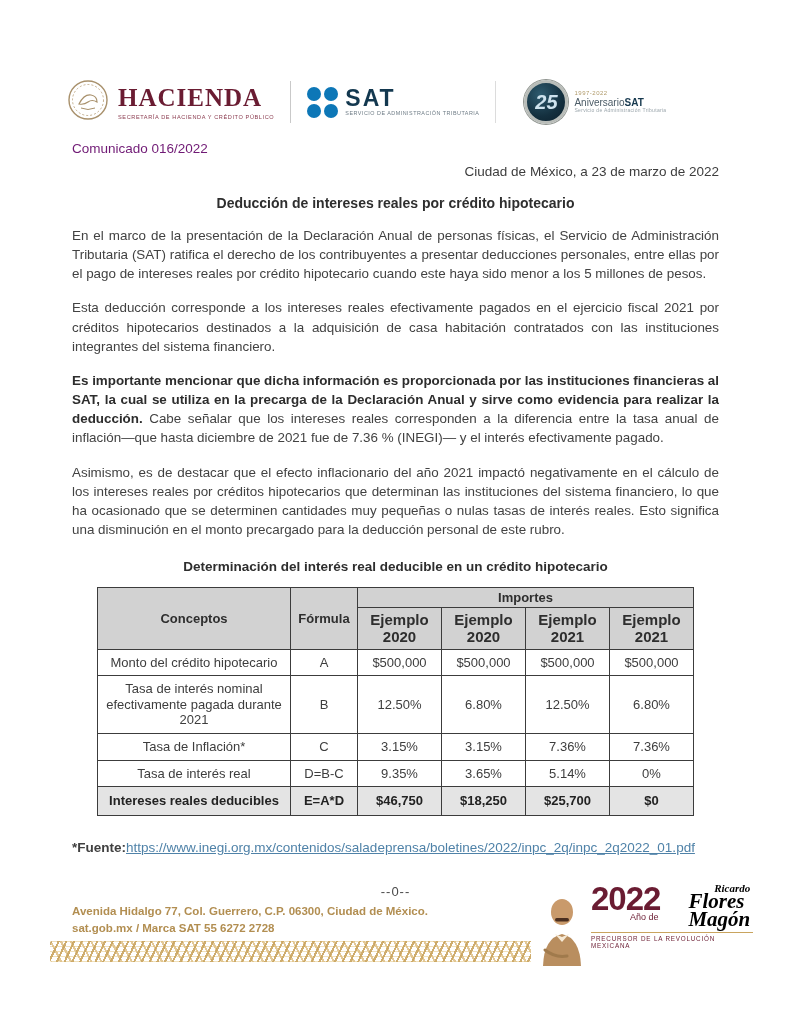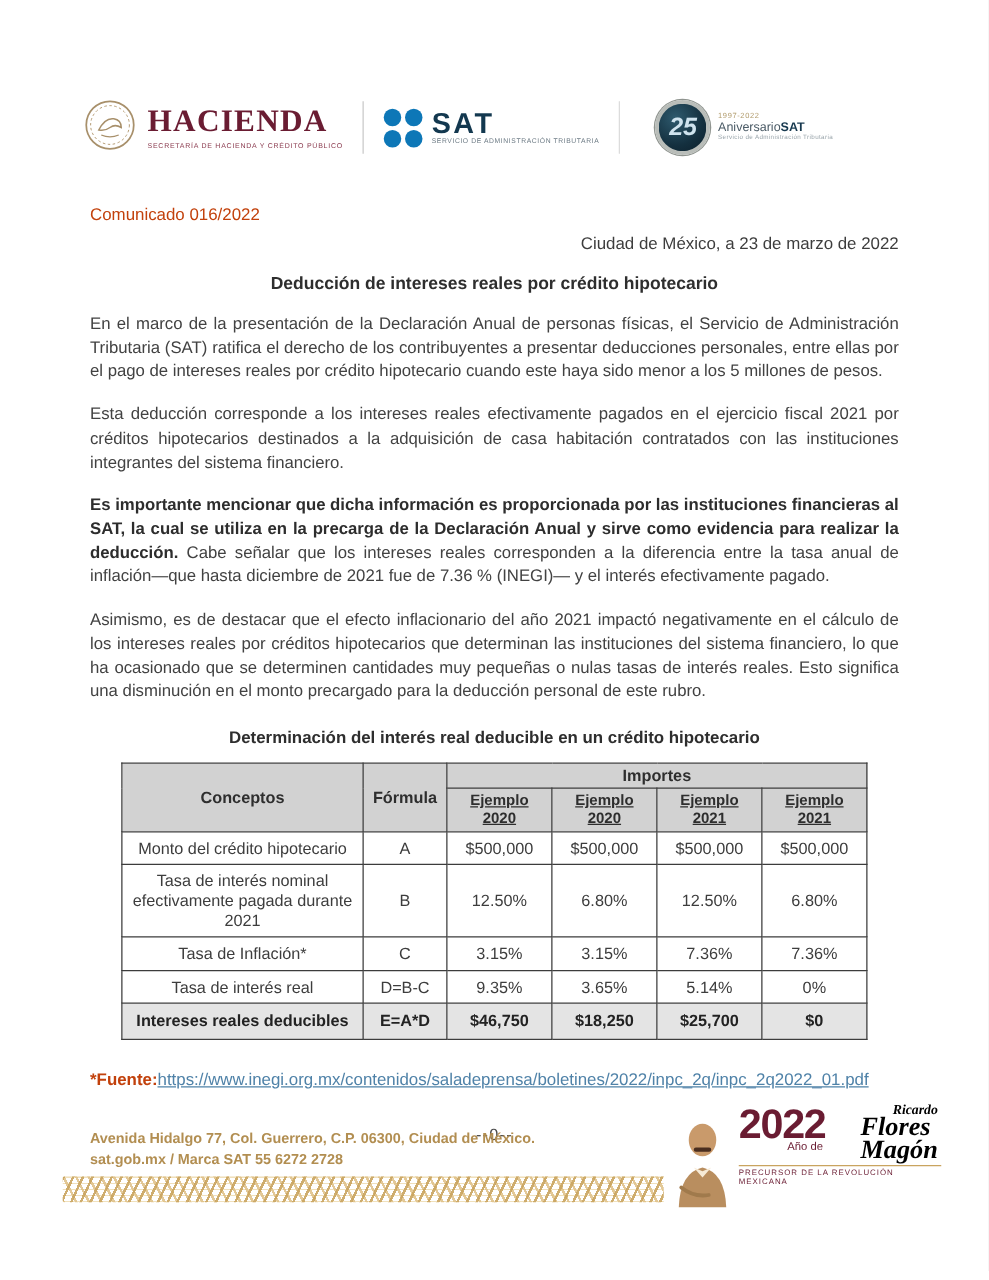--- a/index.html
+++ b/index.html
@@ -46,49 +46,49 @@
     box-shadow:0 0 0 1px #8f948f;
   }
   .aniv-text { line-height:1.15; }
   .aniv-years { font-size:6px; color:#b09a6a; letter-spacing:0.5px; }
   .aniv-line { font-size:10px; color:#4b5b66; }
   .aniv-line b { color:#16384e; }
   .aniv-sub { font-size:5px; color:#9aa5ab; letter-spacing:0.3px; }
 
   
   .content { padding:0 72px; }
-  .meta-comunicado { font-size:13.5px; margin-top:32px; color:#c2410c; }
+  .meta-comunicado { font-size:13.5px; margin-top:9px; color:#701a75; }
   .meta-date { font-size:13.5px; text-align:right; margin-top:8px; color:#3d3d3d; }
   .doc-title { text-align:center; font-weight:bold; font-size:14px; color:#2e2e2e; margin-top:16px; }
 
   p.body-par {
     font-size:13.4px; line-height:1.43; text-align:justify;
     margin-top:15px; color:#424242;
   }
   p.body-par .lead-bold { font-weight:bold; color:#2d2d2d; }
 
   .table-heading { text-align:center; font-weight:bold; font-size:13.5px; color:#2e2e2e; margin-top:20px; }
 
   table.ded {
     border-collapse:collapse; margin:13px auto 0 auto;
     font-size:13px; color:#3d3d3d;
   }
   table.ded th, table.ded td {
     border:1.5px solid #3c3c3c; text-align:center; vertical-align:middle;
   }
   table.ded thead th { background:#d2d2d2; font-weight:bold; color:#2e2e2e; padding:2px 4px; }
   table.ded thead .importes-h { padding:2px 4px; }
-  table.ded thead .sub-h { font-size:12px; line-height:1.15; padding:3px 6px;text-decoration:underline; }
+  table.ded thead .sub-h { font-size:15px; line-height:1.15; padding:3px 6px; }
   table.ded tbody td { padding:5px 5px; background:#ffffff; line-height:1.2; }
   table.ded tr.total td { background:#e4e4e4; font-weight:bold; color:#222; padding:6px 5px; }
 
   .footnote {
     margin-top:22px; font-size:13.5px; line-height:1.5; word-break:break-all;
   }
-  .footnote .fn-prefix { color:#c2410c; font-weight:bold; }
+  .footnote .fn-prefix { color:#404040; font-weight:bold; }
   .footnote a { color:#4f82a8; text-decoration:underline;text-align:right; }
   .separator { text-align:center; font-size:13px; color:#4a4a4a; margin-top:26px; letter-spacing:1px; }
 
   
   .footer-address {
     position:absolute; left:72px; top:903px;
     font-size:11.5px; font-weight:bold; color:#b28e51; line-height:1.5;
   }
   .deco-band {
     position:absolute; left:50px; top:941px; width:540px; height:21px;

